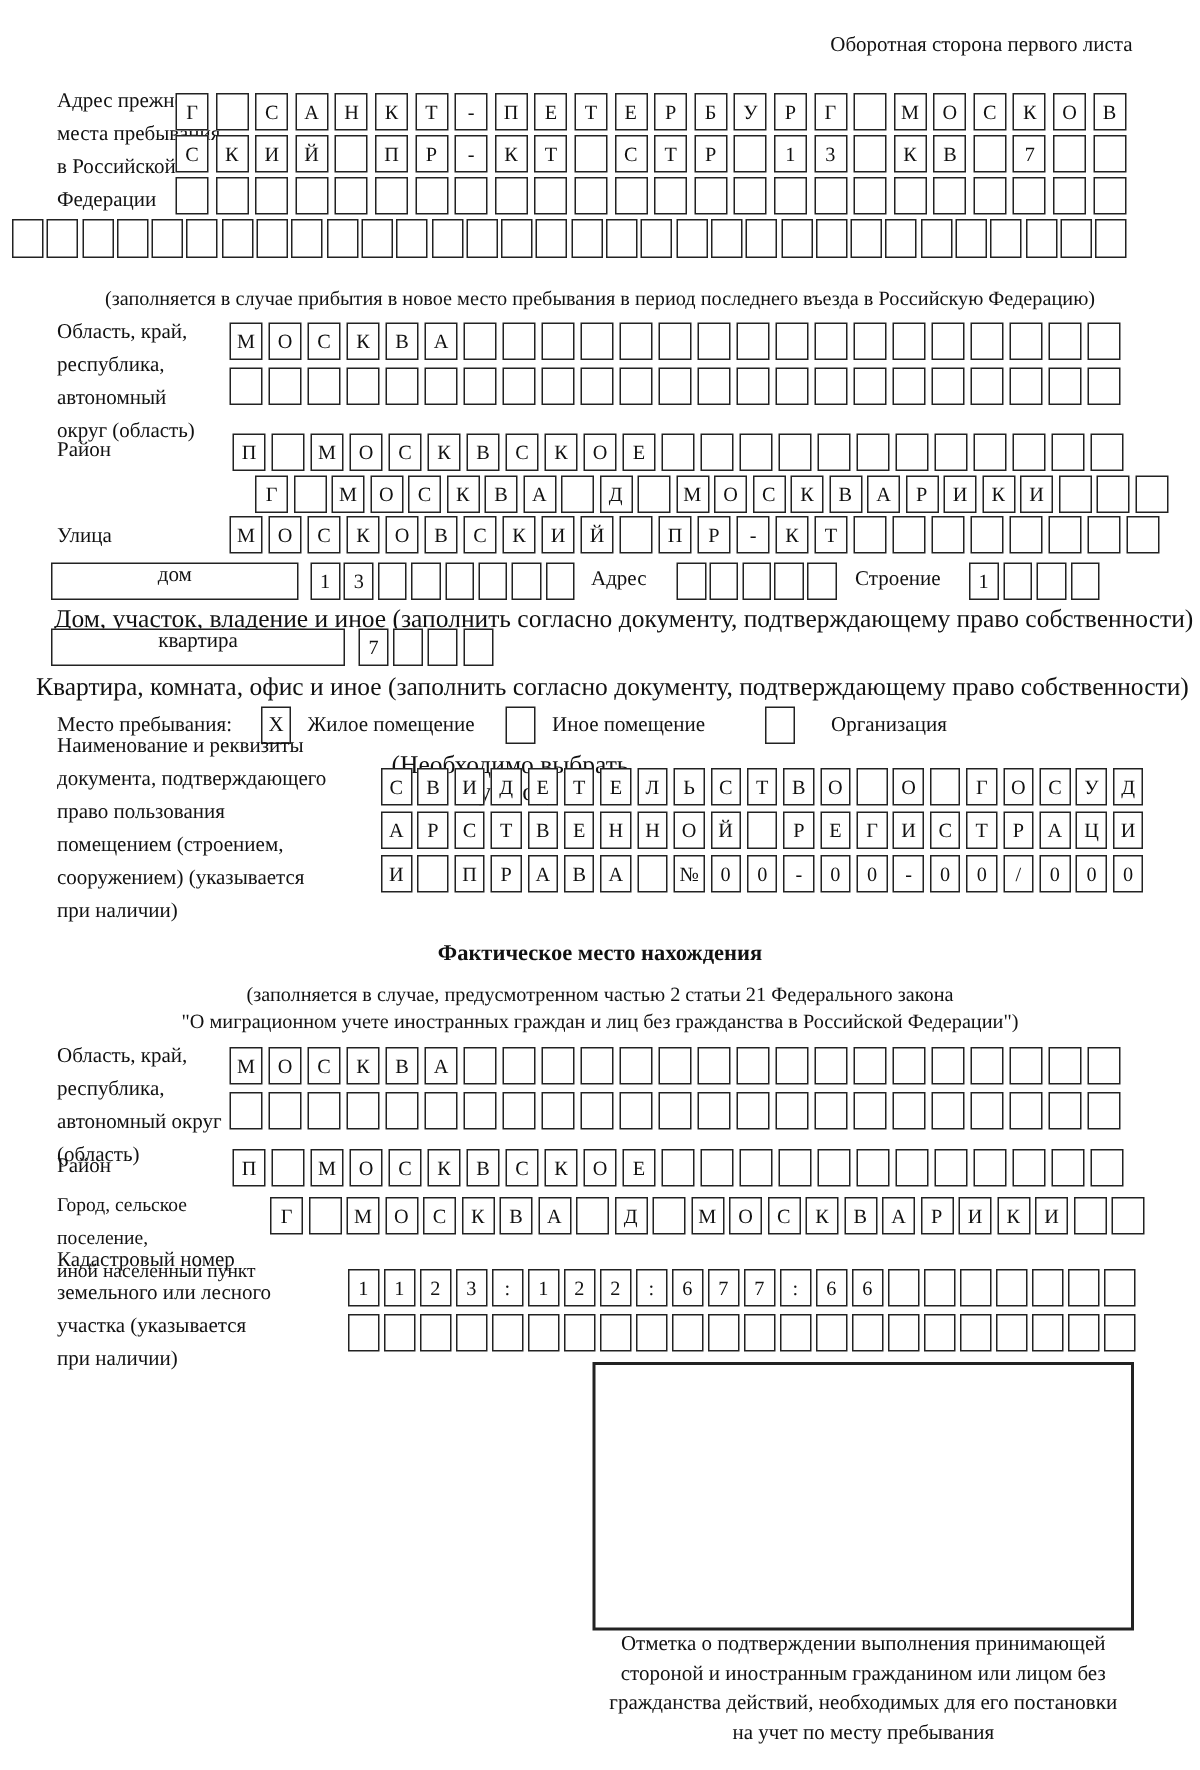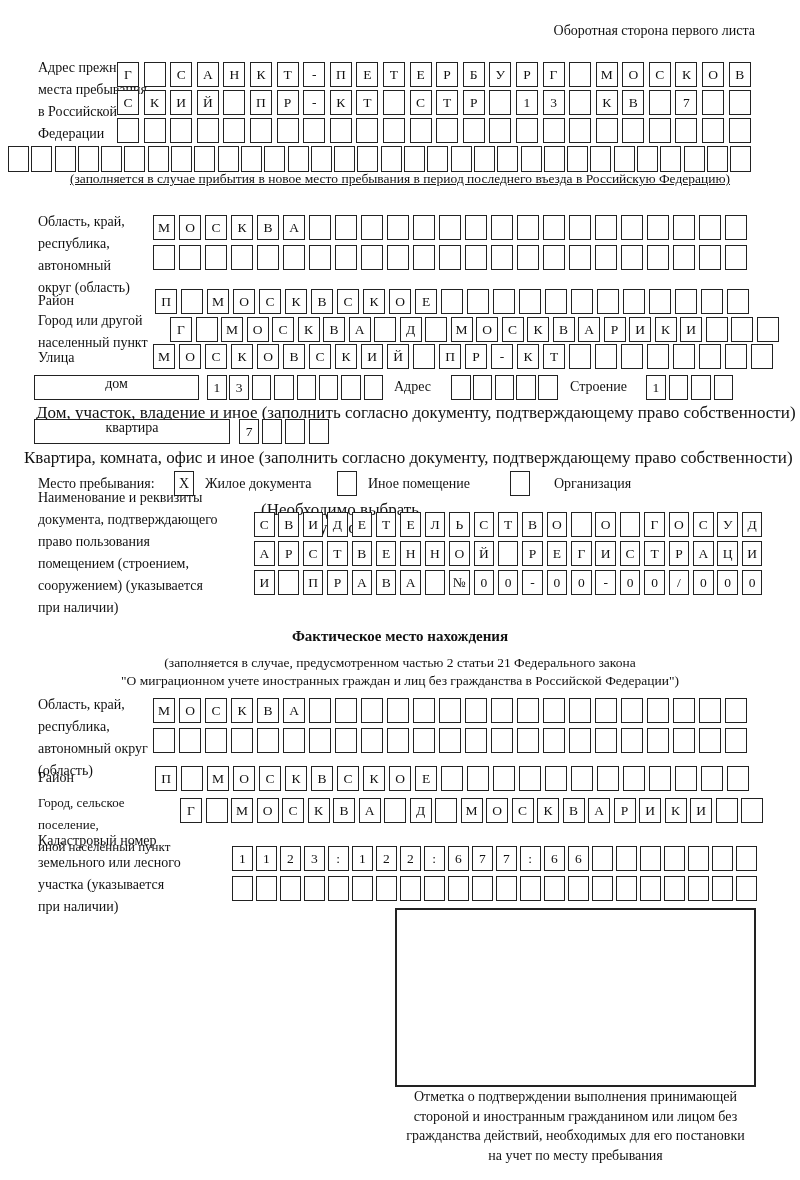--- a/index.html
+++ b/index.html
@@ -136,21 +136,21 @@
       <span class="cell"></span>
       <span class="cell"></span>
       <span class="cell"></span>
       <span class="cell"></span>
       <span class="cell"></span>
       <span class="cell"></span>
       <span class="cell"></span>
       <span class="cell"></span>
       <span class="cell"></span>
     </div>
-  <div class="cap" style="top:170px;text-decoration:underline;">(заполняется в случае прибытия в новое место пребывания в период последнего въезда в Российскую Федерацию)</div>
+  <div class="cap" style="top:190px;">(заполняется в случае прибытия в новое место пребывания в период последнего въезда в Российскую Федерацию)</div>
 
 
   <div class="lbl" style="left:38px;top:211px;width:140px;">Область, край,
 республика,
 автономный
 округ (область)</div>
   <div class="cellrow" style="left:153px;top:215px;--cw:22px;--gap:4px;">
       <span class="cell">М</span>
       <span class="cell">О</span>
       <span class="cell">С</span>
@@ -221,22 +221,20 @@
       <span class="cell"></span>
       <span class="cell"></span>
       <span class="cell"></span>
       <span class="cell"></span>
       <span class="cell"></span>
       <span class="cell"></span>
       <span class="cell"></span>
       <span class="cell"></span>
     </div>
 
-  <div class="lbl" style="left:38px;top:310px;width:140px;">Город или другой
-населенный пункт</div>
   <div class="cellrow" style="left:170px;top:317px;--cw:22px;--gap:3.5px;">
       <span class="cell">Г</span>
       <span class="cell"></span>
       <span class="cell">М</span>
       <span class="cell">О</span>
       <span class="cell">С</span>
       <span class="cell">К</span>
       <span class="cell">В</span>
       <span class="cell">А</span>
       <span class="cell"></span>
@@ -321,21 +319,21 @@
   <div class="cellrow" style="left:239px;top:419px;--cw:20px;--gap:3.2px;">
       <span class="cell">7</span>
       <span class="cell"></span>
       <span class="cell"></span>
       <span class="cell"></span>
     </div>
   <div class="capL" style="left:24px;top:449px;">Квартира, комната, офис и иное (заполнить согласно документу, подтверждающему право собственности)</div>
 
   <div class="lbl" style="left:38px;top:473px;">Место пребывания:</div>
   <div class="cbox" style="left:174px;top:471px;">X</div>
-  <div class="opt" style="left:205px;top:476px;">Жилое документа</div>
+  <div class="opt" style="left:205px;top:476px;">Жилое помещение</div>
   <div class="cbox" style="left:337px;top:471px;"></div>
   <div class="opt" style="left:368px;top:476px;">Иное помещение</div>
   <div class="cbox" style="left:510px;top:471px;"></div>
   <div class="opt" style="left:554px;top:476px;">Организация</div>
   <div class="capL" style="left:240px;top:501px;width:200px;text-align:center;">(Необходимо выбрать нужное)</div>
 
   <div class="lbl" style="left:38px;top:487px;width:215px;">Наименование и реквизиты
 документа, подтверждающего
 право пользования
 помещением (строением,

